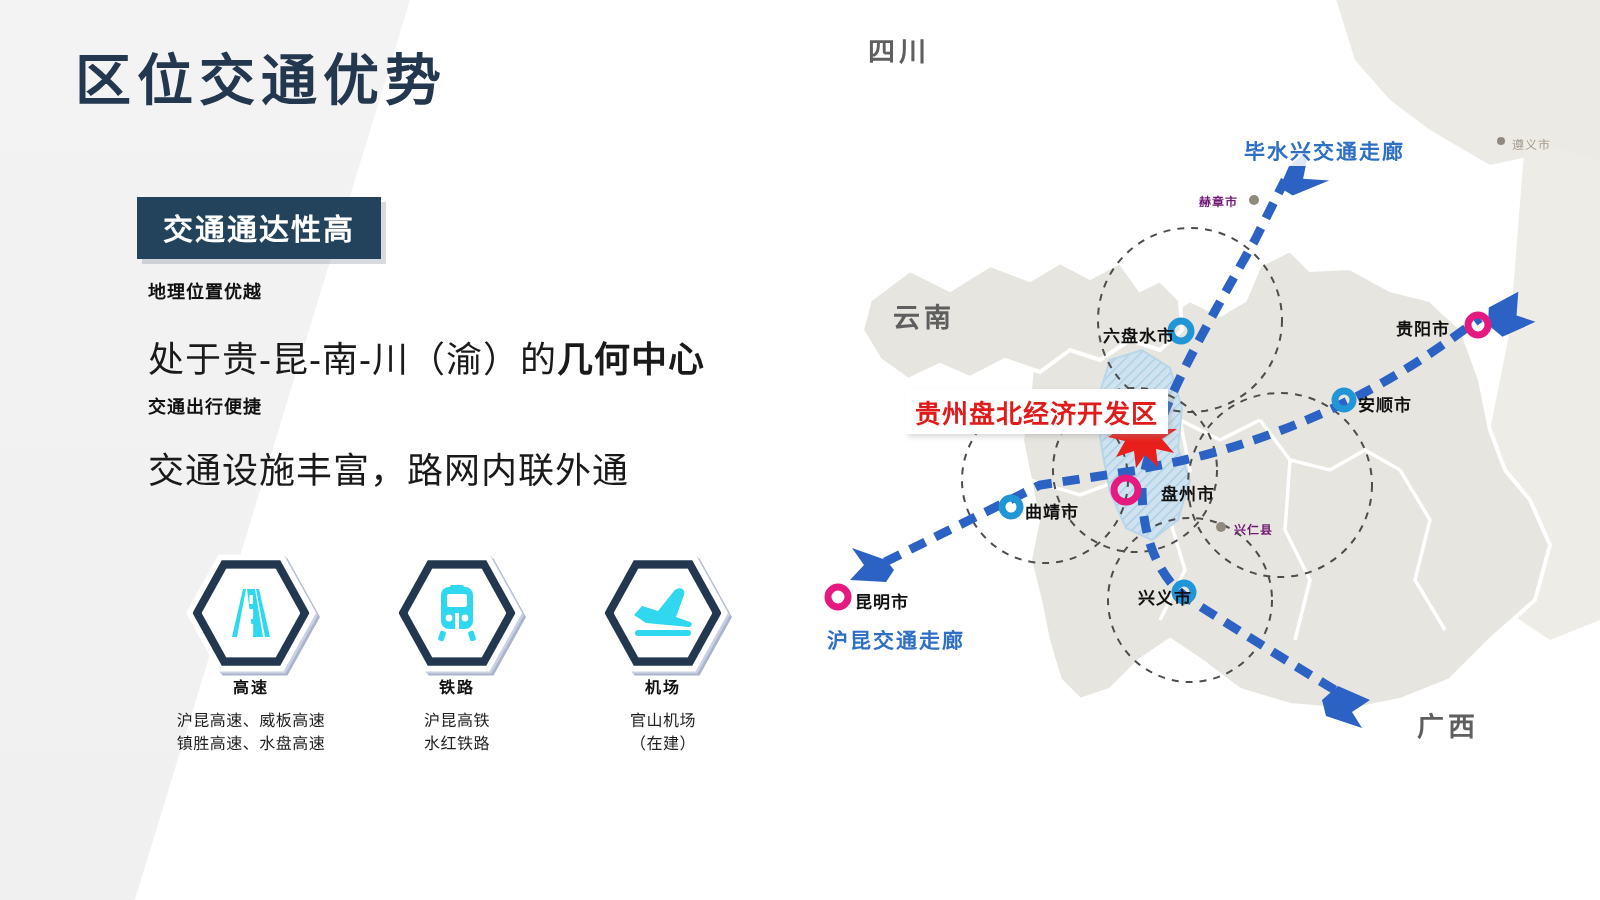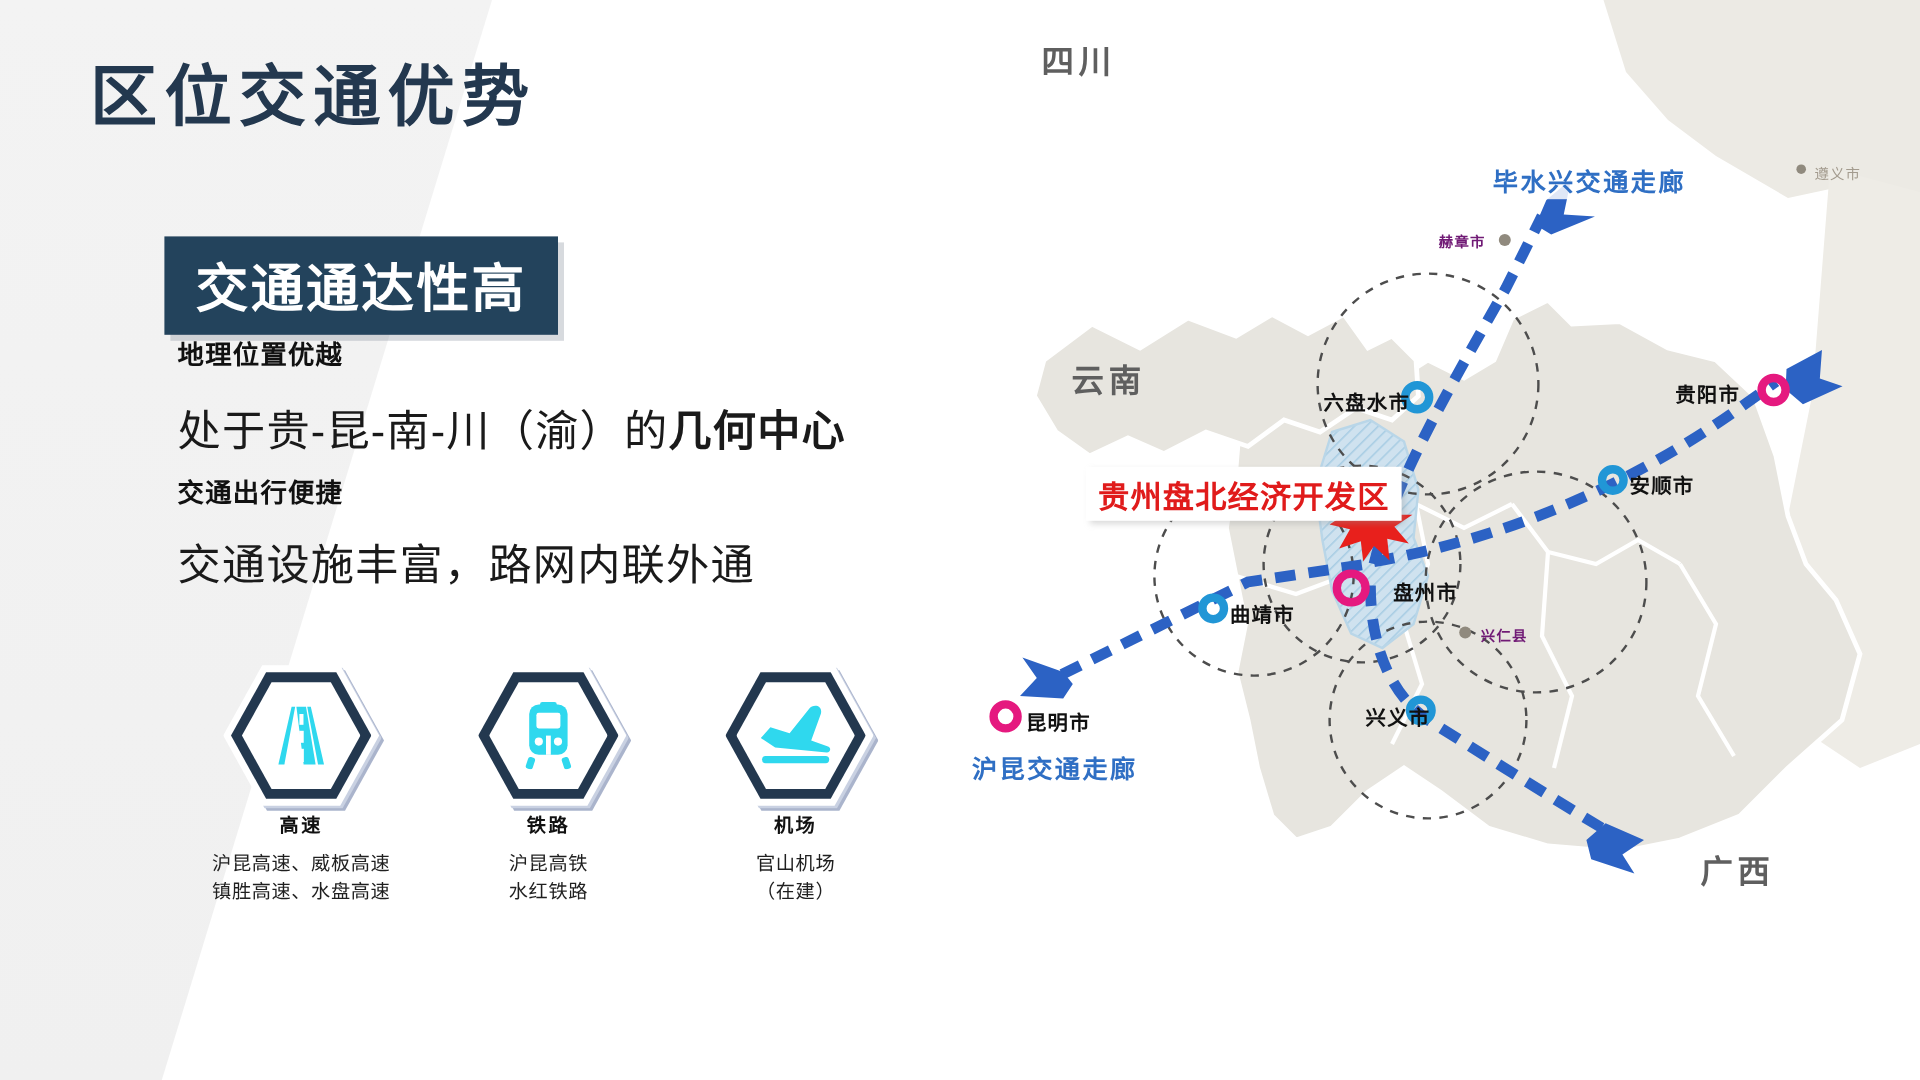--- a/index.html
+++ b/index.html
@@ -32,29 +32,29 @@
   #page-title {
     position:absolute; left:75px; top:50px;
     font-size:56px; font-weight:bold; color:#23384f;
     letter-spacing:6px; line-height:1.1;
     font-family:"Liberation Sans","DejaVu Sans",sans-serif;
   }
 
   #section-banner {
     position:absolute; left:137px; top:197px;
     background:#23435c; color:#ffffff;
-    font-size:44px; font-weight:bold;
+    font-size:30px; font-weight:bold;
     padding:8px 26px 10px 26px;
     letter-spacing:2px;
     box-shadow:5px 5px 0 rgba(140,150,160,.35);
   }
 
   .body-strong {
     position:absolute; left:148px;
-    font-size:22px; font-weight:bold; color:#111; letter-spacing:1px;
+    font-size:18px; font-weight:bold; color:#111; letter-spacing:1px;
   }
   .body-normal {
     position:absolute; left:148px;
     font-size:36px; color:#1a1a1a; letter-spacing:1px;
   }
   .body-normal b { font-weight:bold; }
 
   #line-1 { top:277px; }
   #line-2 { top:330px; }
   #line-3 { top:392px; }
@@ -327,21 +327,21 @@
         <circle cx="711" cy="141" r="4"></circle>
       </g>
     </g>
   </svg>
 
   <div class="province-label" style="left:78px;  top:30px;">四川</div>
   <div class="province-label" style="left:103px; top:296px;">云南</div>
   <div class="province-label" style="left:627px; top:705px;">广西</div>
 
   <div class="corridor-label" style="left:450px; top:134px;">毕水兴交通走廊</div>
-  <div class="corridor-label" style="left:16px;  top:623px;">沪昆交通走廊</div>
+  <div class="corridor-label" style="left:33px;  top:623px;">沪昆交通走廊</div>
 
   <div class="city-label" style="left:313px; top:322px;">六盘水市</div>
   <div class="city-label" style="left:371px; top:480px;">盘州市</div>
   <div class="city-label" style="left:606px; top:315px;">贵阳市</div>
   <div class="city-label" style="left:568px; top:391px;">安顺市</div>
   <div class="city-label" style="left:235px; top:498px;">曲靖市</div>
   <div class="city-label" style="left:348px; top:584px;">兴义市</div>
   <div class="city-label" style="left:65px;  top:588px;">昆明市</div>
   <div class="city-label small" style="left:409px; top:192px;">赫章市</div>
   <div class="city-label small" style="left:444px; top:520px;">兴仁县</div>

